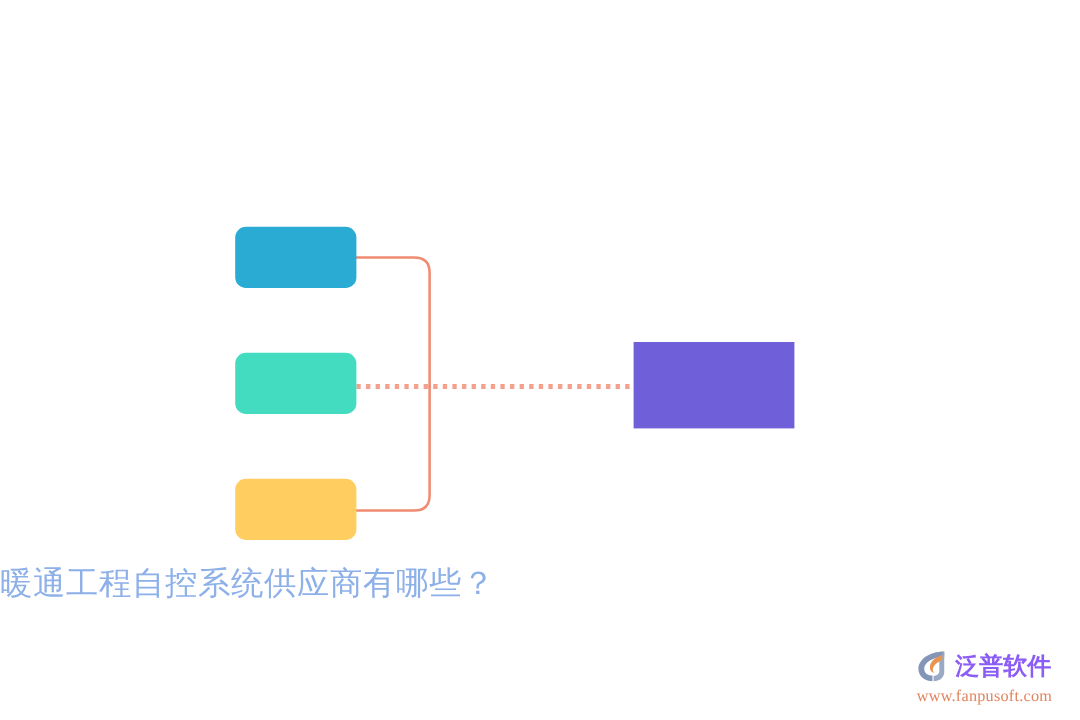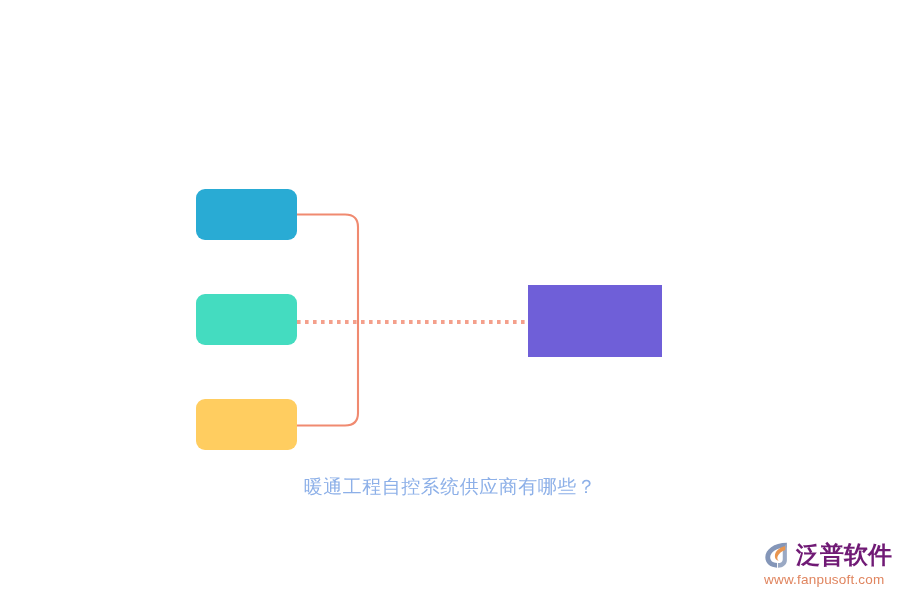--- a/index.html
+++ b/index.html
@@ -70,23 +70,22 @@
     height: 600px;
     pointer-events: none;
   }
 
   
   #caption {
     position: absolute;
     left: 0;
     top: 466px;
     width: 900px;
-    text-align: center;
     color: #8db0e8;
-    font-size: 19px;
+    font-size: 27px;
     line-height: 41px;
     font-family: "DejaVu Sans", "Liberation Sans", sans-serif;
     letter-spacing: 0.5px;
     white-space: nowrap;
   }
   #caption .cap-line {
     display: block;
   }
 
   
@@ -102,32 +101,32 @@
     align-items: center;
     height: 33px;
   }
   #logo-mark {
     width: 31px;
     height: 30px;
     flex: 0 0 31px;
     margin-right: 3px;
   }
   #logo-word {
-    color: #701a75;
-    font-size: 24px;
+    color: #8b5cf6;
+    font-size: 20px;
     line-height: 28px;
     font-weight: bold;
     font-family: "DejaVu Sans", "Liberation Sans", sans-serif;
     white-space: nowrap;
   }
   #logo-url {
     color: #e0855f;
     font-size: 13.5px;
     line-height: 16px;
-    font-family: Liberation Sans, sans-serif;
+    font-family: Liberation Serif, serif;
     letter-spacing: 0.2px;
     margin-top: 1px;
     margin-left: 2px;
     white-space: nowrap;
   }
 </style>
 </head>
 <body>
 
 <div id="canvas">

